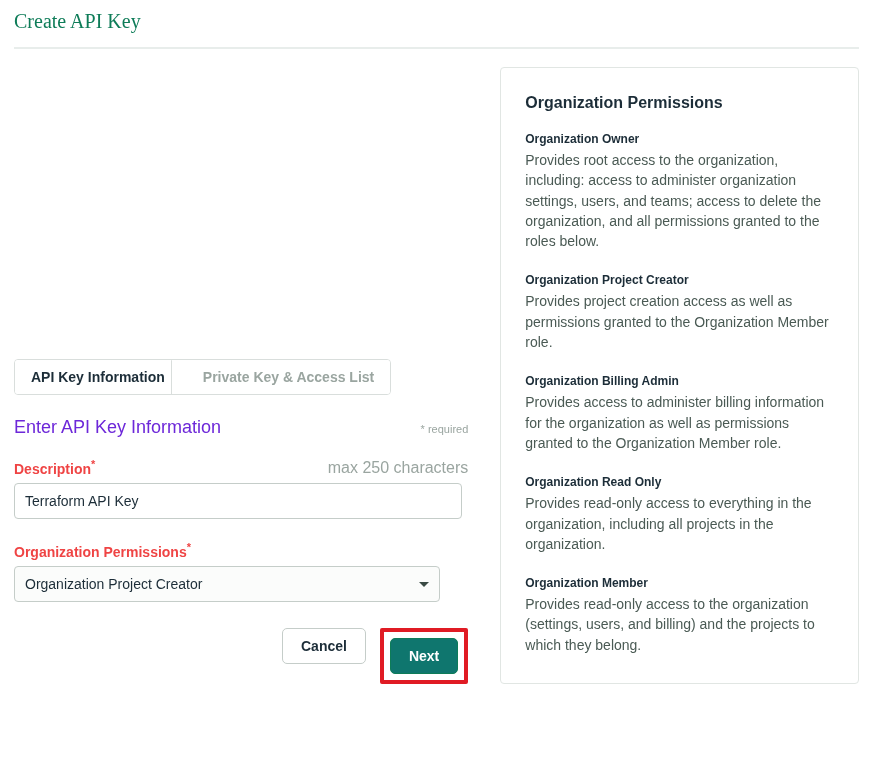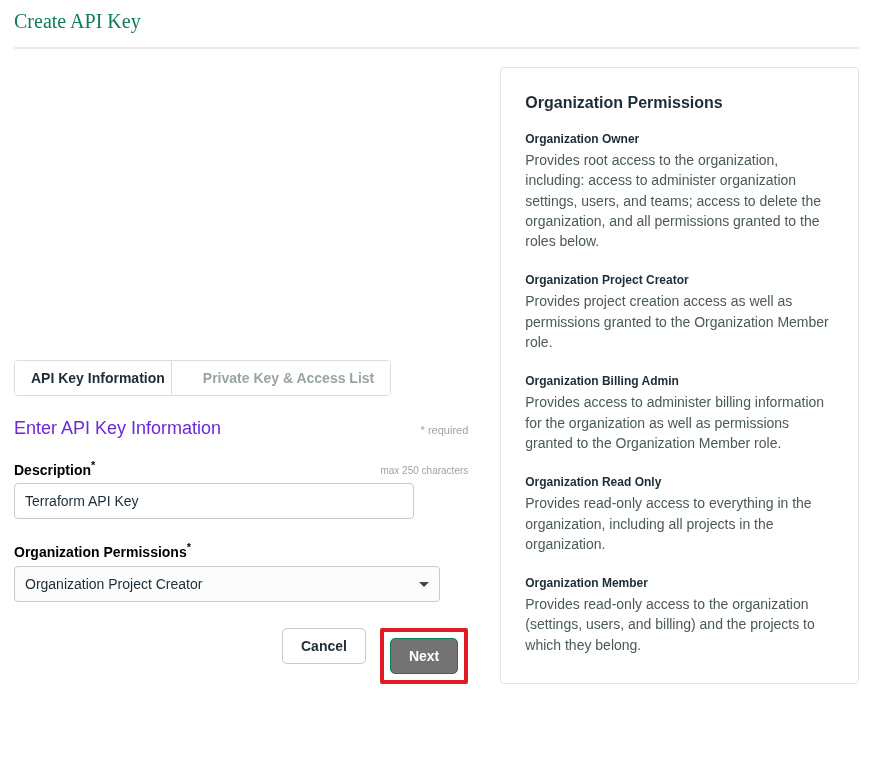--- a/index.html
+++ b/index.html
@@ -94,30 +94,30 @@
     .field { margin-bottom: 22px; }
     .label-row {
       display: flex;
       justify-content: space-between;
       align-items: baseline;
       margin-bottom: 6px;
     }
     .field-label {
       font-size: 14px;
       font-weight: 700;
-      color: #000000;
+      color: #ef4444;
     }
     .field-label sup { font-size: 11px; }
     .char-hint {
-      font-size: 10px;
+      font-size: 16px;
       color: #9aa5a0;
       padding-left: 37px;
     }
     .text-input {
-      width: 400px;
+      width: 448px;
       height: 36px;
       border: 1px solid #c5cdc9;
       border-radius: 4px;
       padding: 0 10px;
       font-size: 14px;
       color: #1c2d38;
     }
     .select {
       width: 426px;
       height: 36px;
@@ -154,21 +154,21 @@
       display: inline-flex;
       align-items: center;
       cursor: pointer;
     }
     .btn-secondary {
       background: #fff;
       border: 1px solid #c5cdc9;
       color: #1c2d38;
     }
     .btn-primary {
-      background: #737373;
+      background: #0f766e;
       border: 1px solid #0e7c58;
       color: #fff;
     }
     .highlight {
       border: 4px solid #e01b24;
       padding: 6px;
       display: inline-flex;
       border-radius: 2px;
     }
     .panel {

